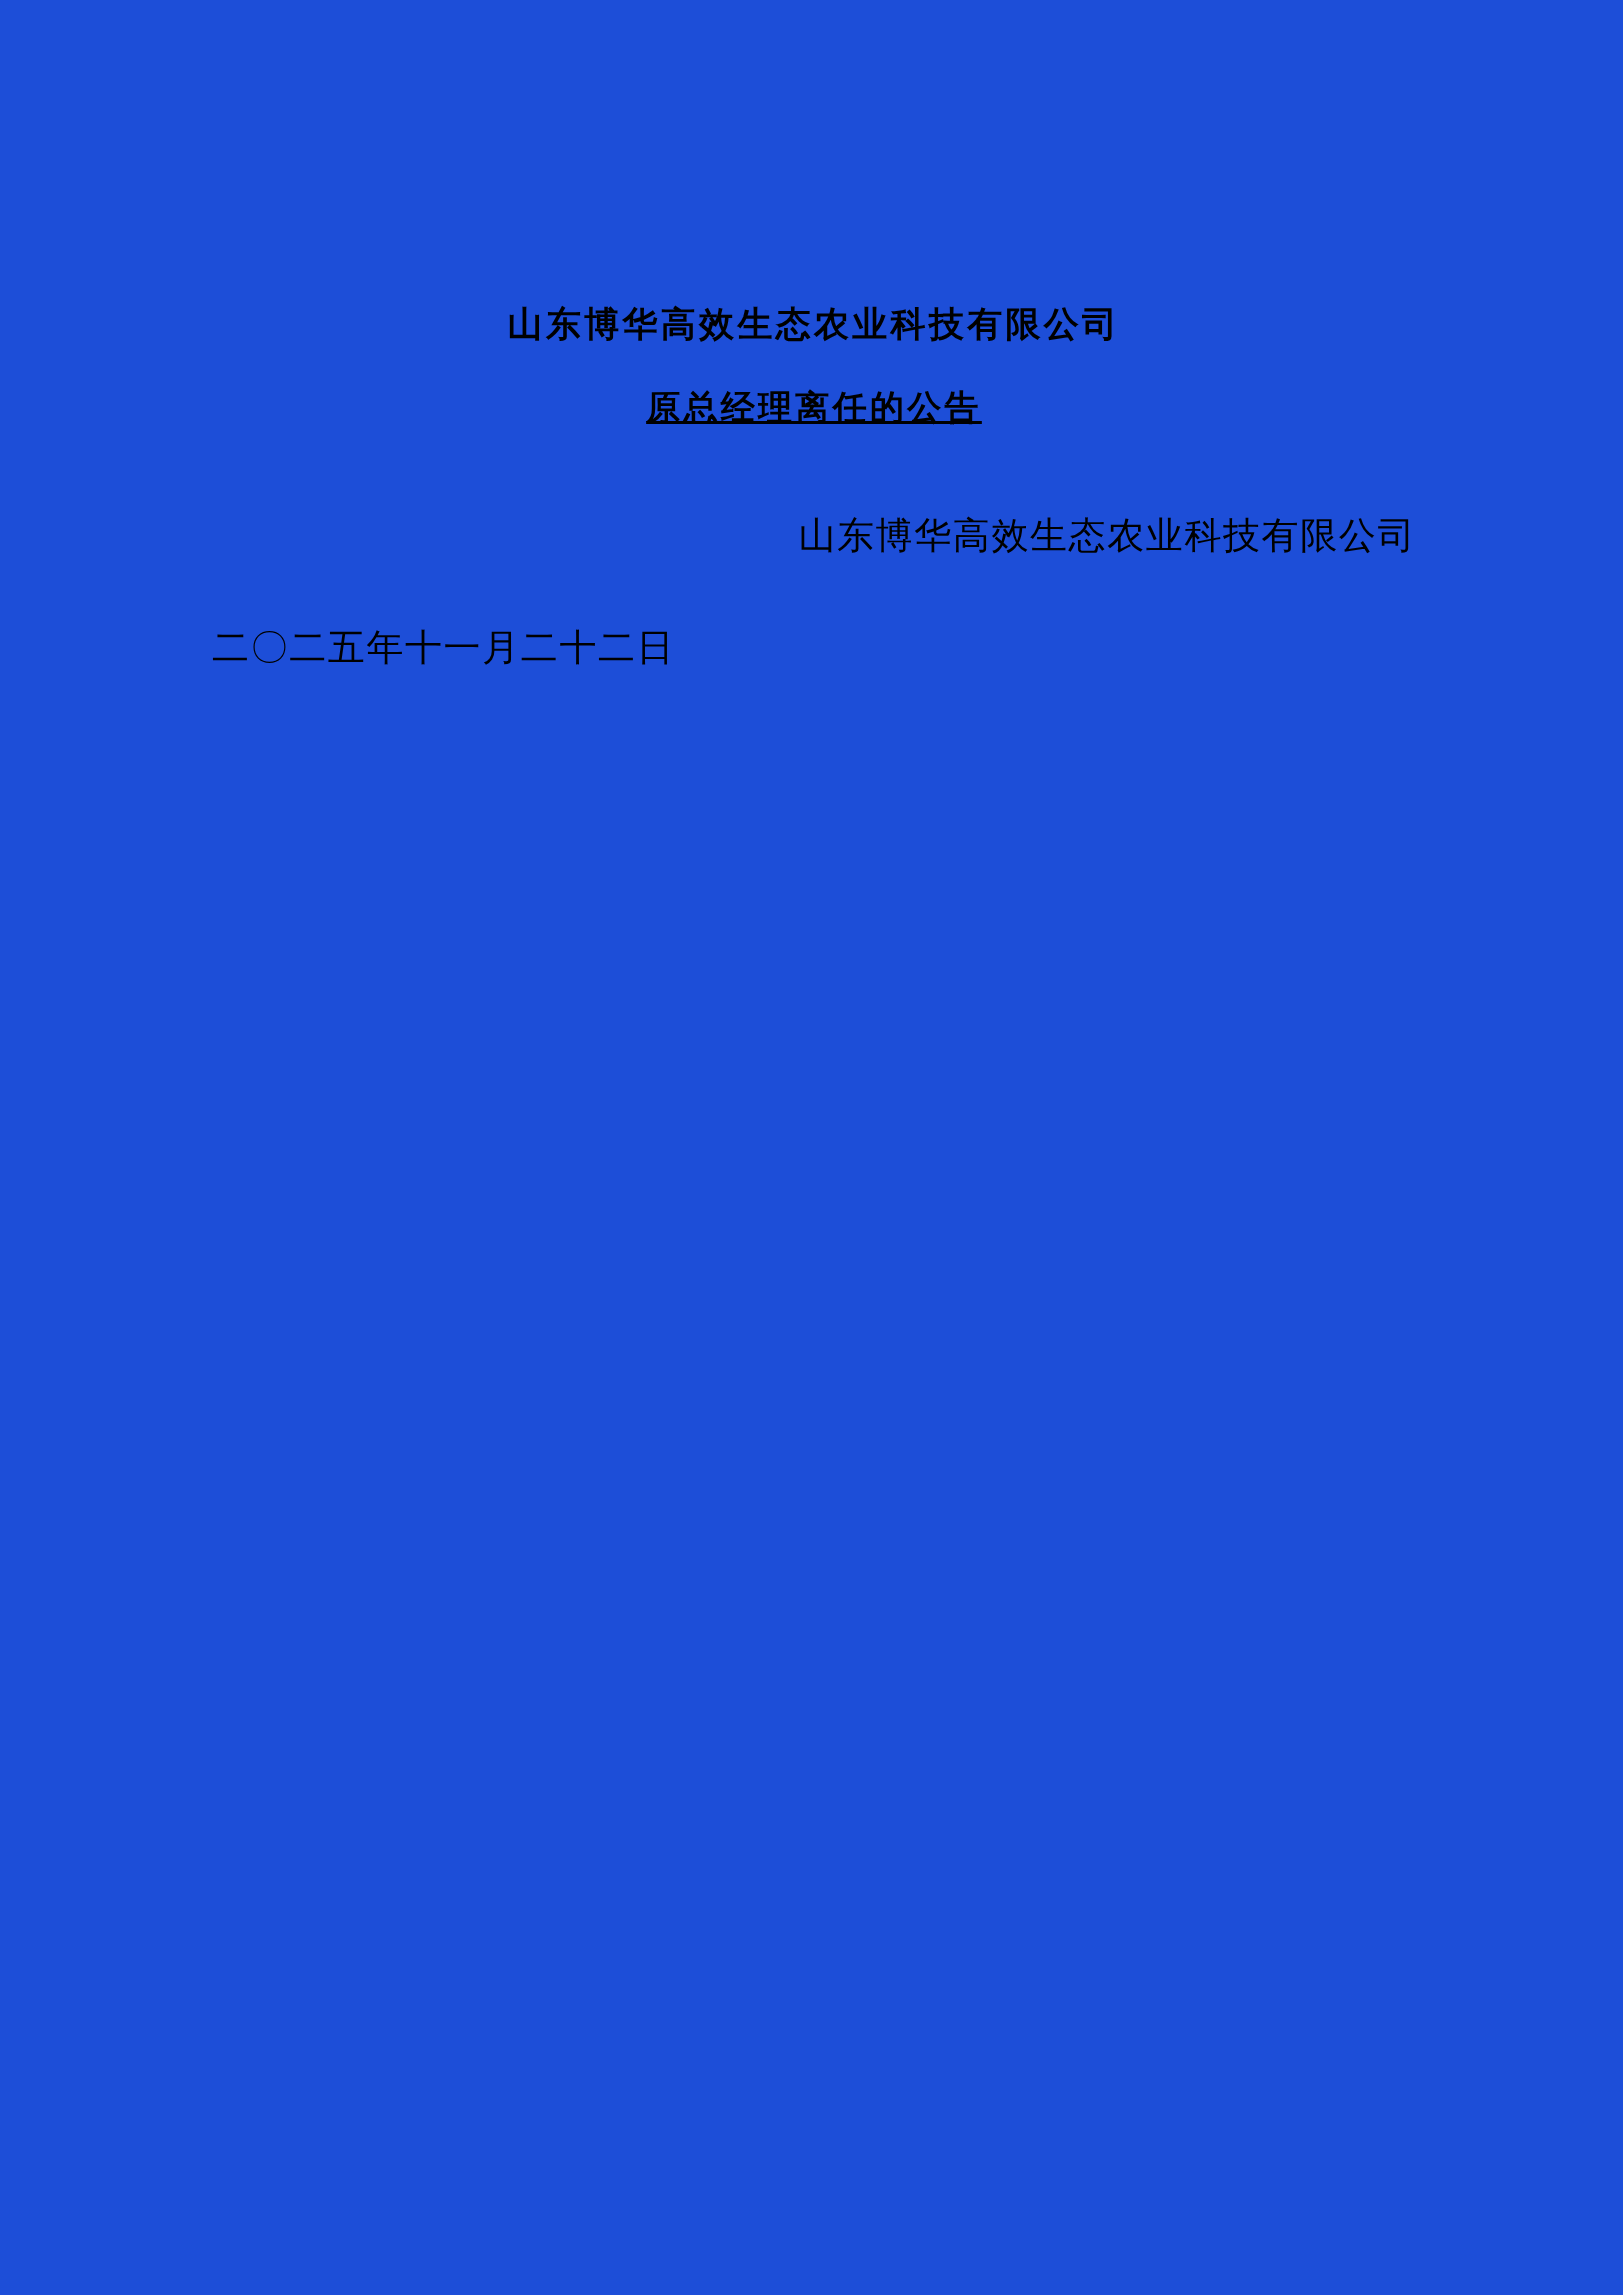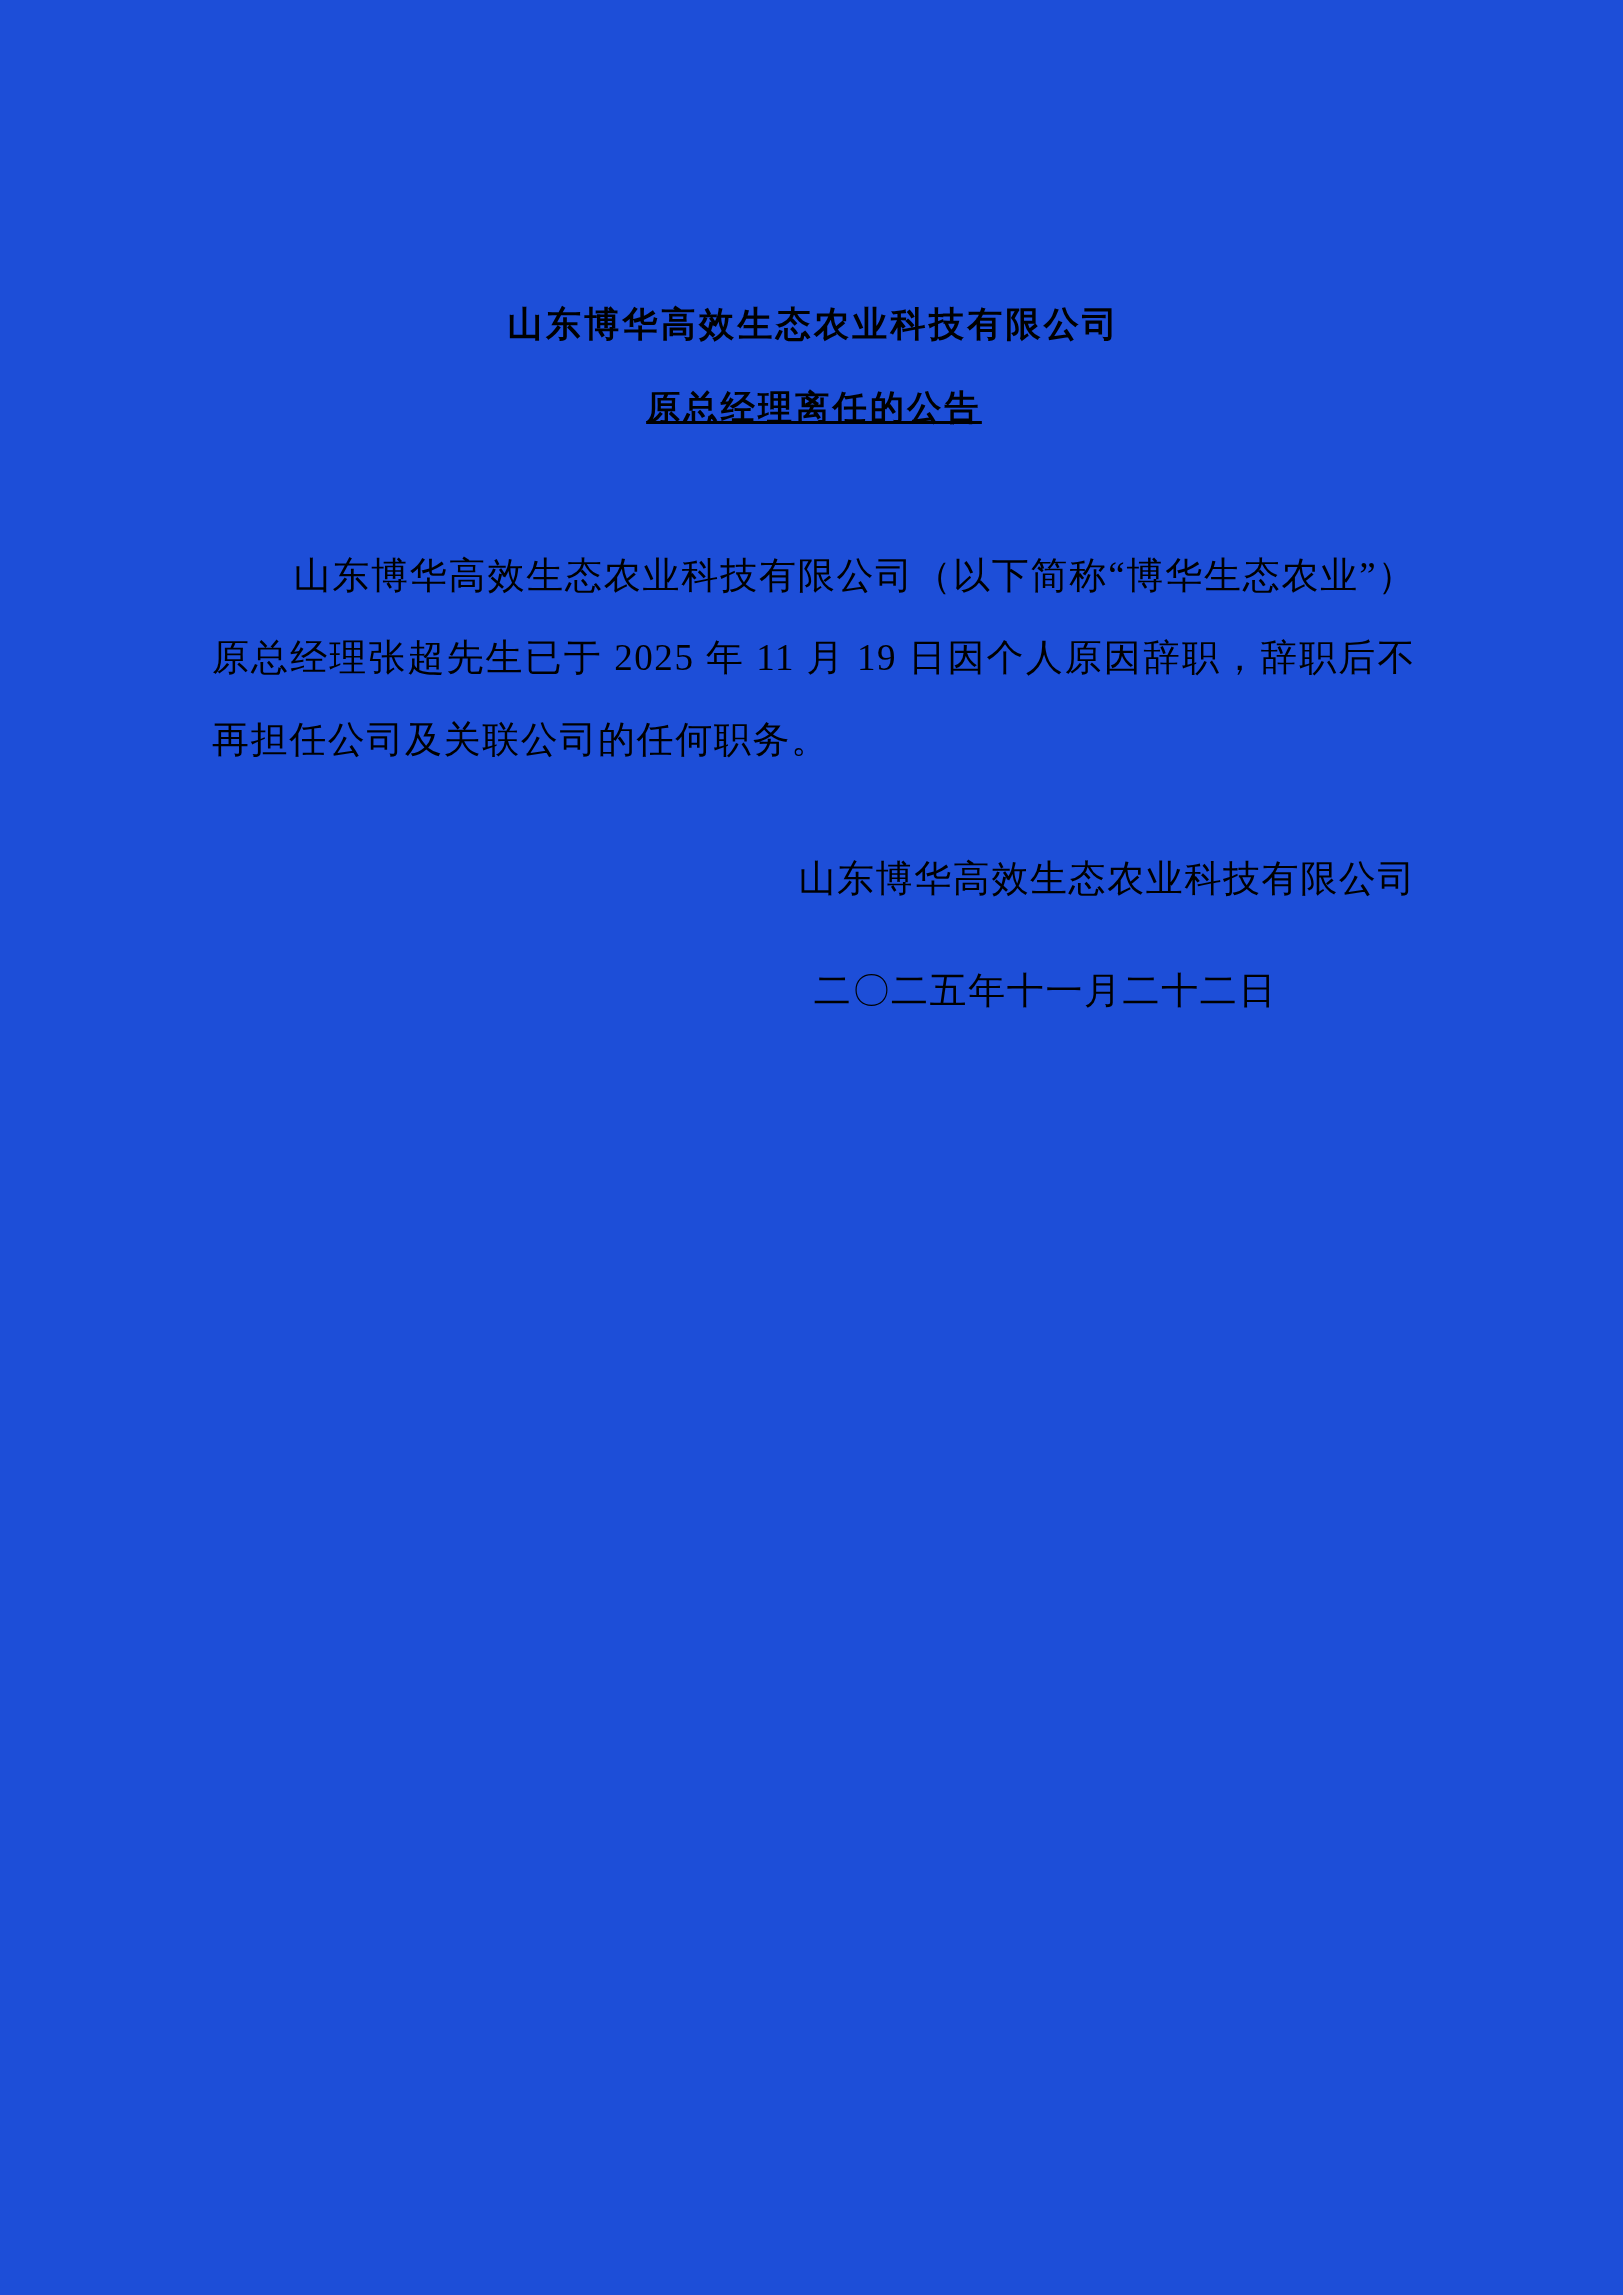--- a/index.html
+++ b/index.html
@@ -45,37 +45,36 @@
   .para.first {
     margin-top: 97px;
   }
   .sig-line {
     margin-top: 57px;
     text-align: right;
     white-space: nowrap;
   }
   .date-line {
     margin-top: 30px;
-    text-align: right;
+    text-align: left;
     padding-right: 139px;
     white-space: nowrap;
   }
 </style>
 </head>
 <body>
 
 <div class="page">
 
   <div class="doc-title">山东博华高效生态农业科技有限公司</div>
 
   <div class="doc-title second">原总经理离任的公告</div>
 
   <div class="body-text">
 
-    <p class="para first">山东博华高效生态农业科技有限公司（以下简称“博华生态农业”）原总经理张超先生已于 2025 年 11 月 19 日因个人原因辞职，辞职后不再担任公司及关联公司的任何职务。</p>
 
 
 
     <div class="sig-line">山东博华高效生态农业科技有限公司</div>
 
     <div class="date-line">二〇二五年十一月二十二日</div>
 
   </div>
 
 </div>

